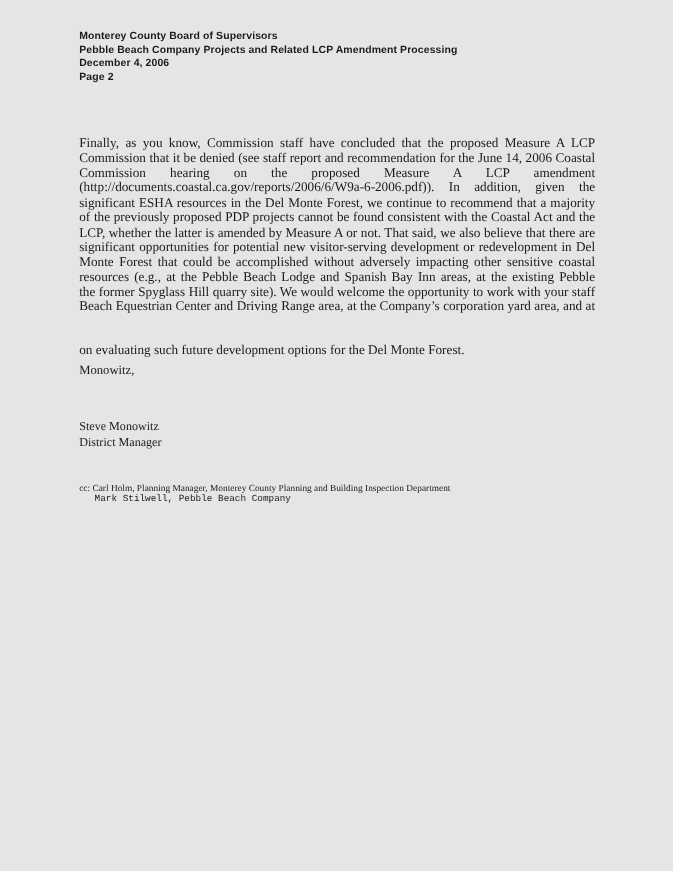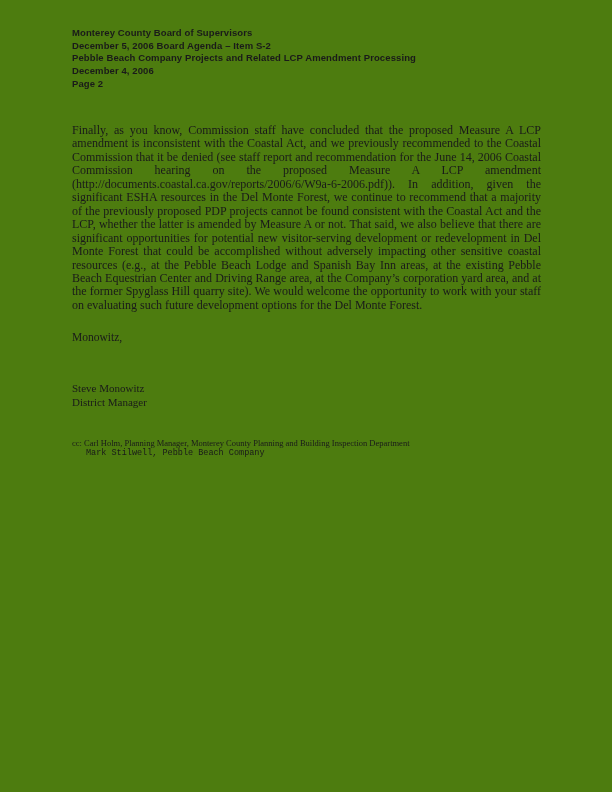--- a/index.html
+++ b/index.html
@@ -1,20 +1,20 @@
 <!DOCTYPE html>
 <html><head>
 <meta charset="utf-8">
 <style>
   html, body { margin: 0; padding: 0; }
   .page {
     position: relative;
     width: 612px;
     height: 792px;
-    background: #4d7c0f;
+    background: #e5e5e5;
     overflow: hidden;
     font-family: "Liberation Serif", serif;
     color: #1a1a1a;
   }
   .header-block {
     position: absolute;
     left: 72px;
     top: 27px;
     width: 470px;
     font-family: "Liberation Sans", sans-serif;
@@ -31,20 +31,21 @@
     font-size: 12px;
     line-height: 13.45px;
   }
   .body-line {
     text-align: justify;
     text-align-last: justify;
     white-space: normal;
   }
   .body-line:last-child {
     text-align-last: left;
+    margin-top: 27px;
   }
   .doc-link {
     color: inherit;
     cursor: pointer;
   }
   .salutation {
     position: absolute;
     left: 72px;
     top: 331px;
     font-size: 11.5px;
@@ -69,40 +70,38 @@
     font-family: Liberation Mono, monospace;
   }
 </style>
 </head>
 <body>
 
 <div class="page">
 
   <div class="header-block">
       <div>Monterey County Board of Supervisors</div>
-      <div>December 5, 2006 Board Agenda – Item S-2</div>
       <div>Pebble Beach Company Projects and Related LCP Amendment Processing</div>
       <div>December 4, 2006</div>
       <div>Page 2</div>
     </div>
 
   <div class="body-paragraph">
       <div class="body-line">Finally, as you know, Commission staff have concluded that the proposed Measure A LCP</div>
-      <div class="body-line">amendment is inconsistent with the Coastal Act, and we previously recommended to the Coastal</div>
       <div class="body-line">Commission that it be denied (see staff report and recommendation for the June 14, 2006 Coastal</div>
       <div class="body-line">Commission hearing on the proposed Measure A LCP amendment</div>
       <div class="body-line"><span>(</span><span class="doc-link">http://documents.coastal.ca.gov/reports/2006/6/W9a-6-2006.pdf</span><span>)). In addition, given the</span></div>
       <div class="body-line">significant ESHA resources in the Del Monte Forest, we continue to recommend that a majority</div>
       <div class="body-line">of the previously proposed PDP projects cannot be found consistent with the Coastal Act and the</div>
       <div class="body-line">LCP, whether the latter is amended by Measure A or not. That said, we also believe that there are</div>
       <div class="body-line">significant opportunities for potential new visitor-serving development or redevelopment in Del</div>
       <div class="body-line">Monte Forest that could be accomplished without adversely impacting other sensitive coastal</div>
       <div class="body-line">resources (e.g., at the Pebble Beach Lodge and Spanish Bay Inn areas, at the existing Pebble</div>
+      <div class="body-line">the former Spyglass Hill quarry site). We would welcome the opportunity to work with your staff</div>
       <div class="body-line">Beach Equestrian Center and Driving Range area, at the Company’s corporation yard area, and at</div>
-      <div class="body-line">the former Spyglass Hill quarry site). We would welcome the opportunity to work with your staff</div>
       <div class="body-line">on evaluating such future development options for the Del Monte Forest.</div>
     </div>
 
   <div class="salutation">Monowitz,</div>
 
   <div class="signature-block">
     <div>Steve Monowitz</div>
     <div>District Manager</div>
   </div>
 

